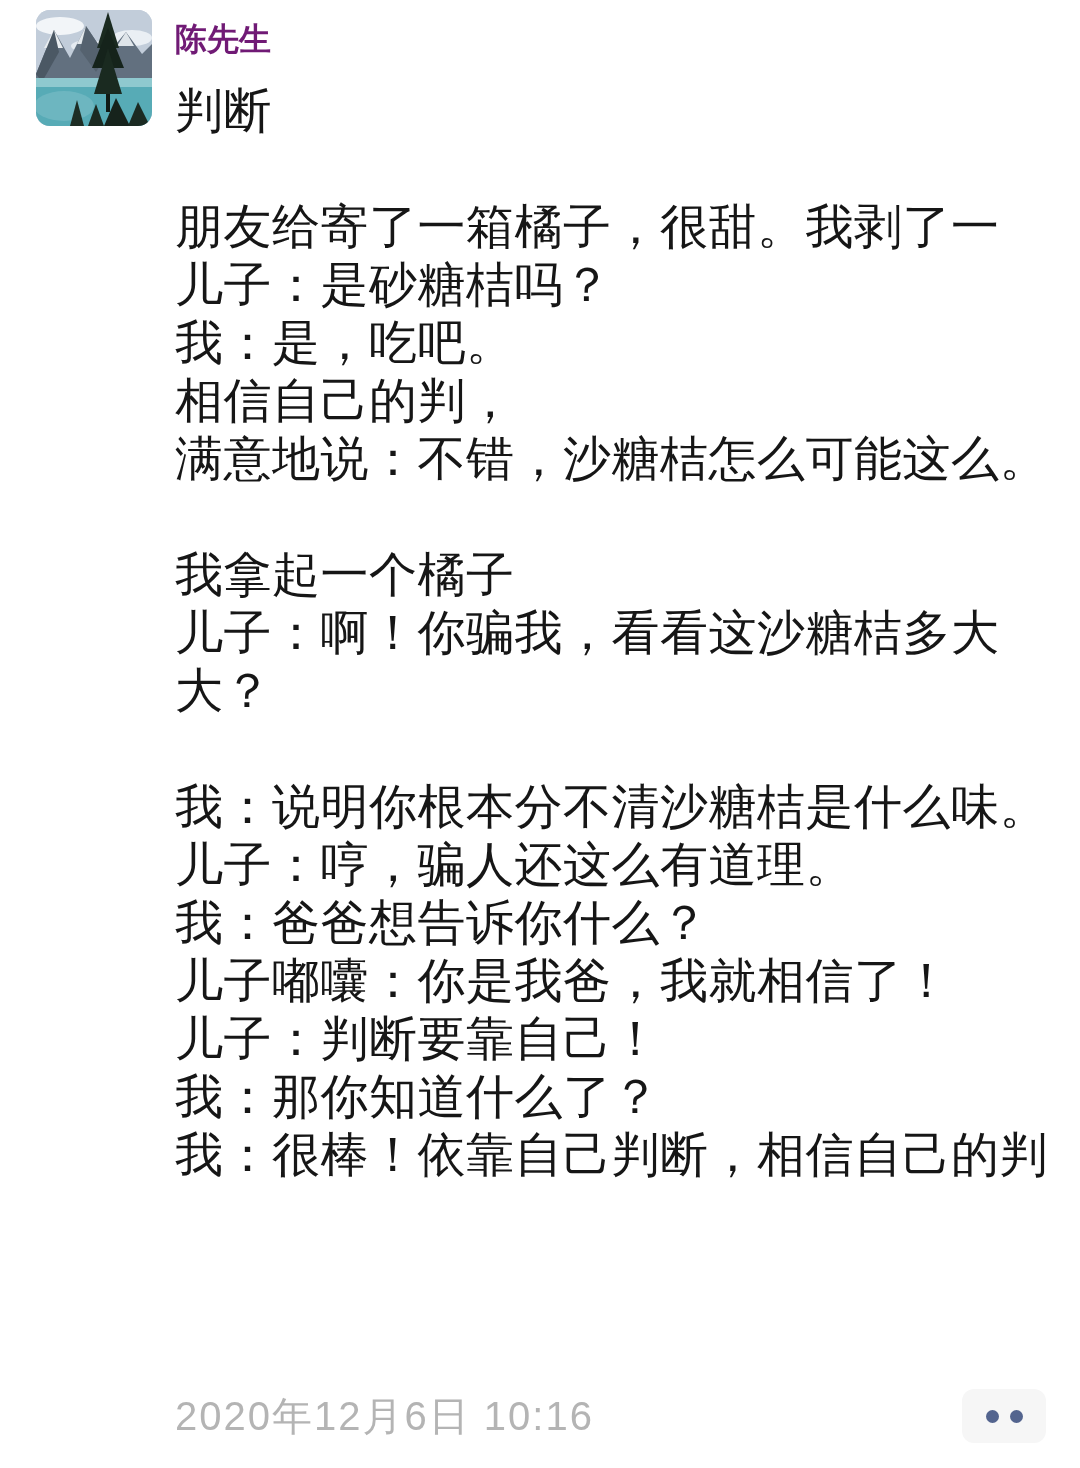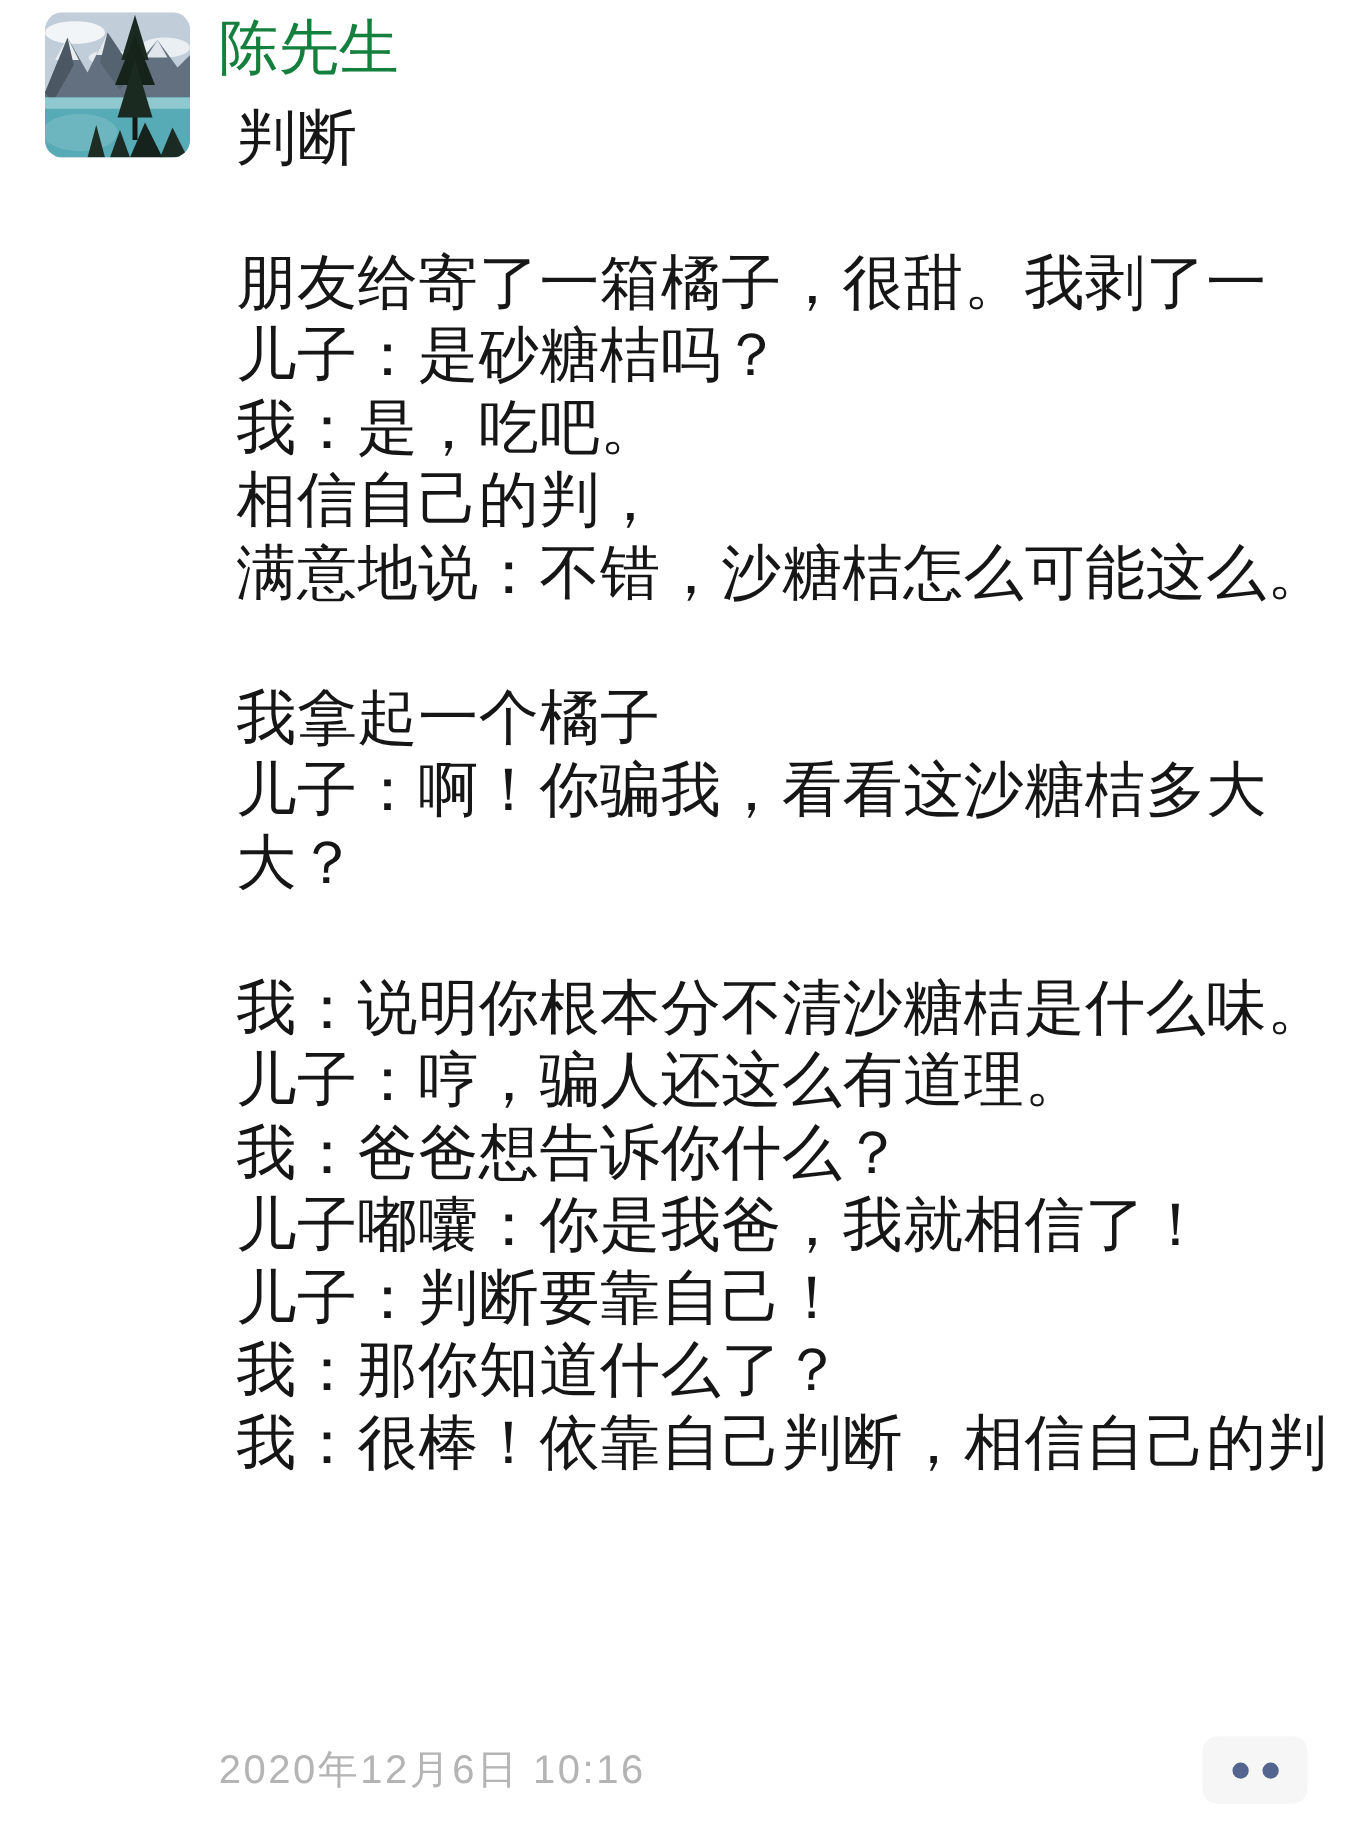--- a/index.html
+++ b/index.html
@@ -22,46 +22,45 @@
     background: #c2cdda;
   }
   .avatar svg { display: block; }
   .content {
     position: absolute;
     left: 175px;
     top: 8px;
     width: 890px;
   }
   .username {
-    color: #15803d;
-    font-size: 48px;
-    font-weight: 400;
+    color: #701a75;
+    font-size: 32px;
+    font-weight: 700;
     line-height: 62px;
   }
   .post-text {
     margin-top: 12px;
     font-size: 48px;
     color: #161616;
     line-height: 58px;
     letter-spacing: 0.5px;
-    margin-left: 14px;
   }
   .line { min-height: 58px; }
   .footer {
     position: absolute;
     left: 175px;
     right: 34px;
     top: 1388px;
     height: 56px;
     display: flex;
     justify-content: space-between;
     align-items: center;
   }
   .timestamp {
-    font-size: 32px;
+    font-size: 40px;
     color: #b4b4b4;
     letter-spacing: 2px;
   }
   .menu-btn {
     width: 84px;
     height: 54px;
     background: #f6f6f6;
     border-radius: 12px;
     display: flex;
     justify-content: center;

